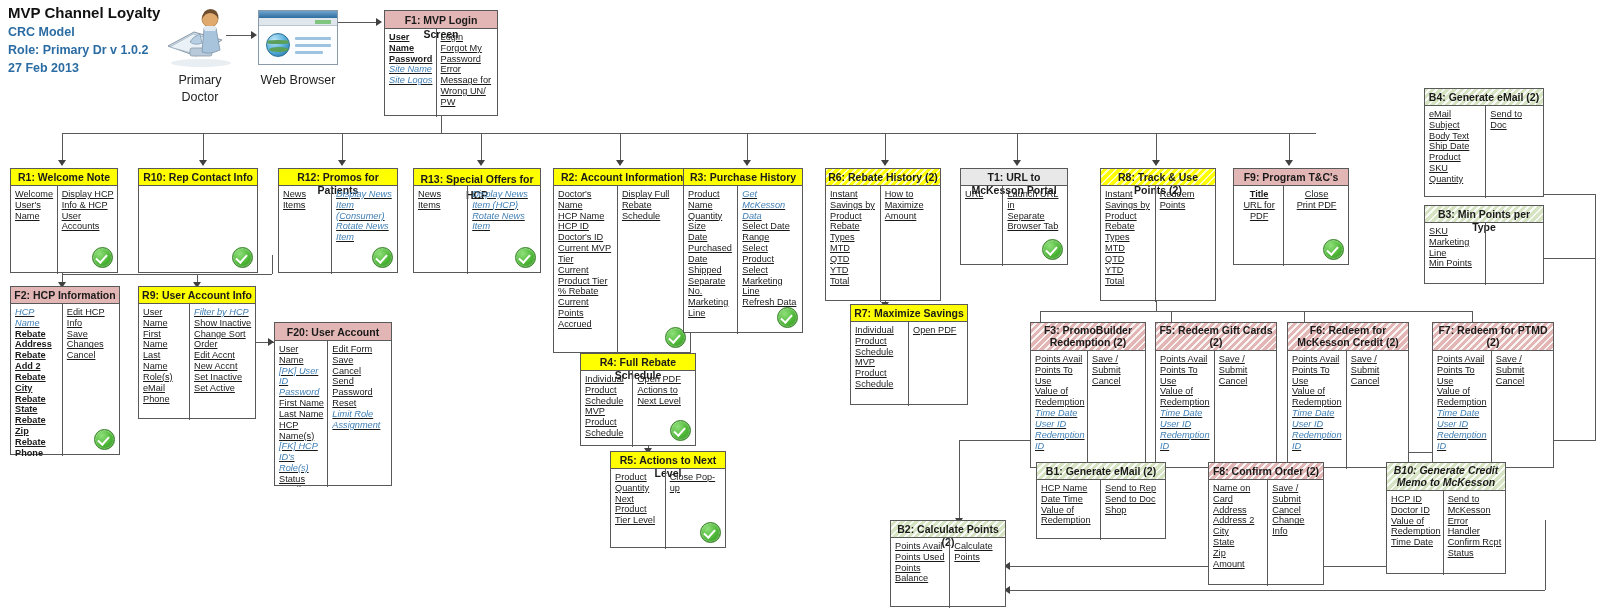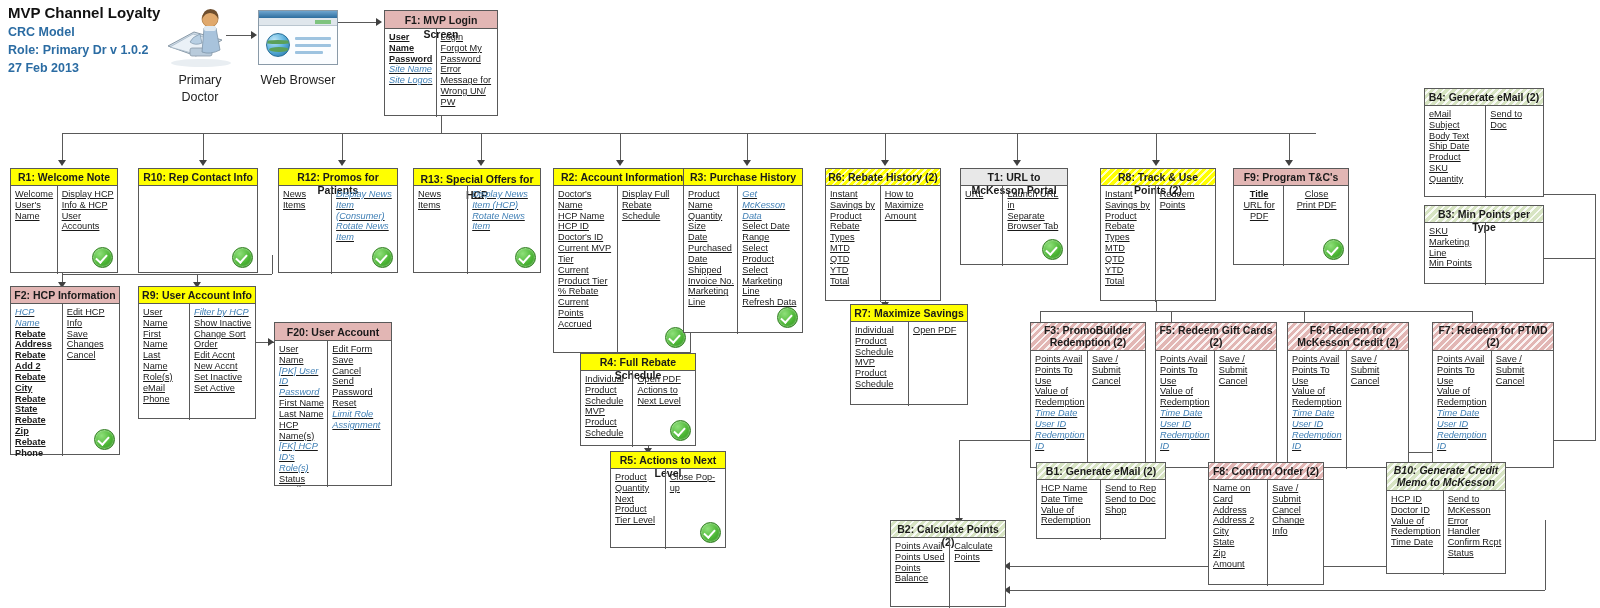--- a/index.html
+++ b/index.html
@@ -363,21 +363,21 @@
         <div class="hdr yellow" style="height: 17px; line-height: 13px;">R3:  Purchase History</div>
         <div class="body" style="height: 148px;">
           <div class="col left" style="flex: 0 0 46%;">
             <div>Product</div>
             <div>Name</div>
             <div>Quantity</div>
             <div>Size</div>
             <div>Date</div>
             <div>Purchased</div>
             <div>Date Shipped</div>
-            <div>Invoice No.</div>
+            <div>Separate No.</div>
             <div>Marketing</div>
             <div>Line</div>
           </div>
           <div class="col right">
             <div class="it">Get McKesson</div>
             <div class="it">Data</div>
             <div>Select Date</div>
             <div>Range</div>
             <div>Select</div>
             <div>Product</div>

